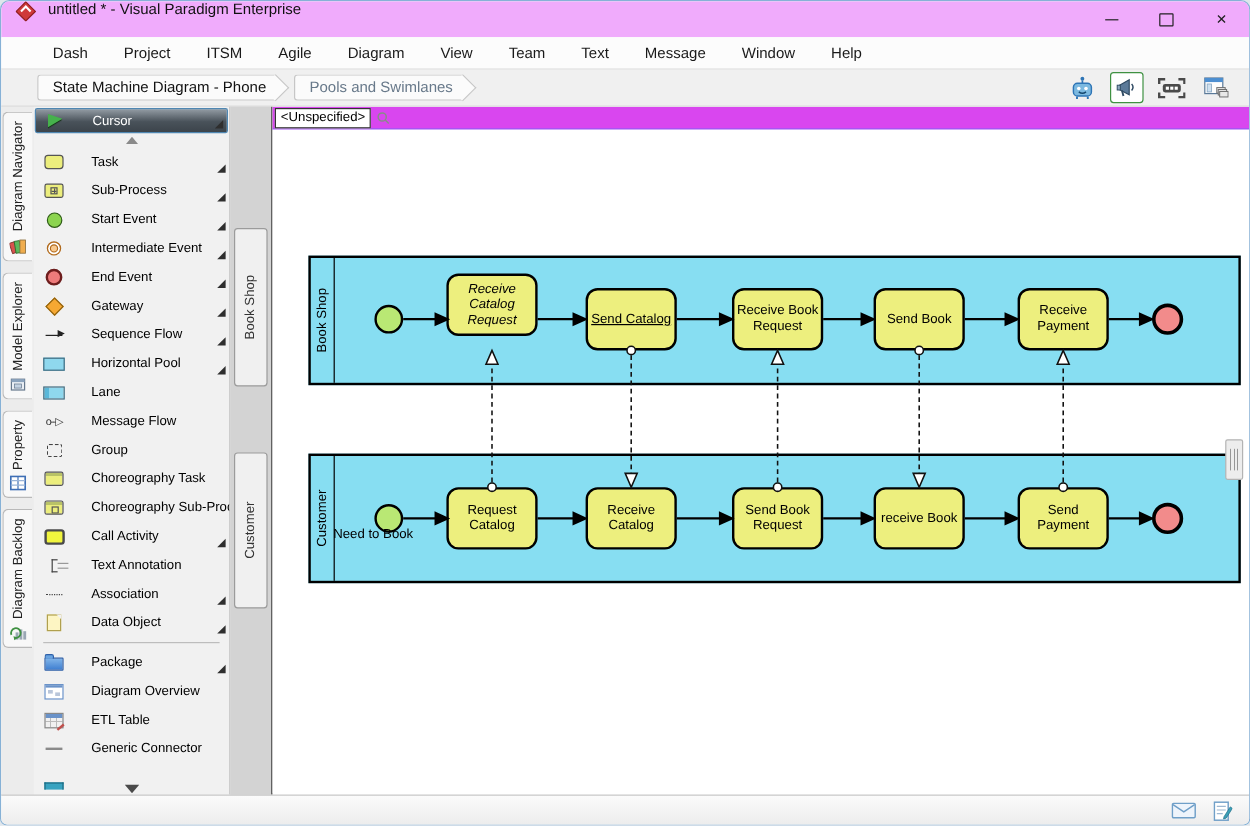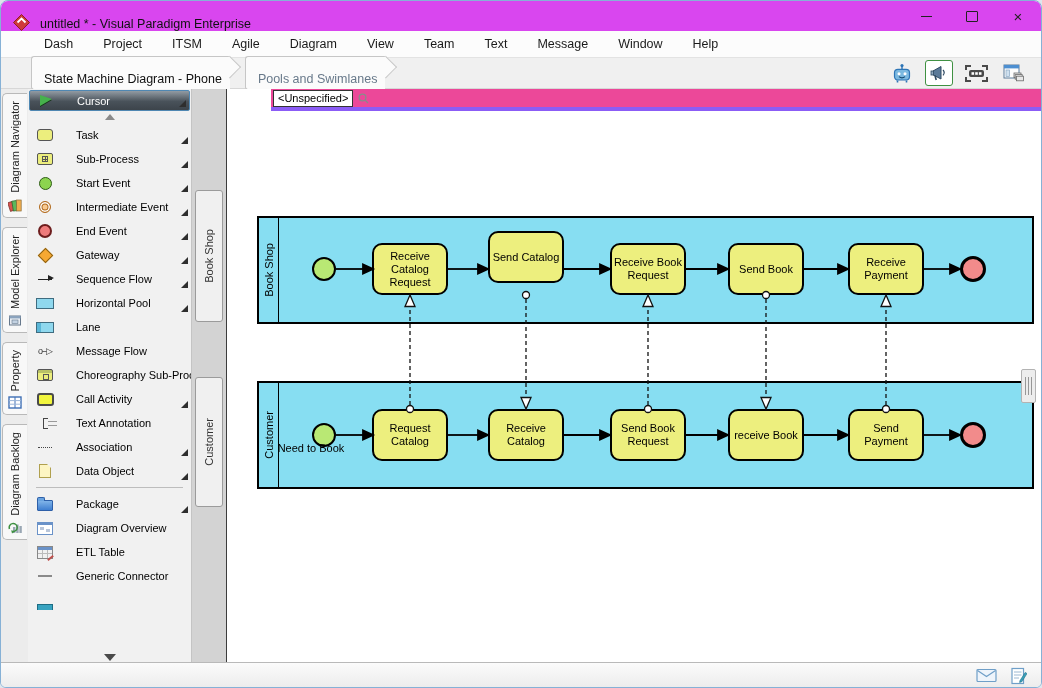--- a/index.html
+++ b/index.html
@@ -1,34 +1,34 @@
 <!DOCTYPE html>
 <html><head>
 <meta charset="utf-8">
 <style>
   html,body{margin:0;padding:0;background:#dfe6ec;font-family:"Liberation Sans",sans-serif;}
   .window{position:relative;width:1040px;height:686px;background:#fff;border:1px solid #86b1d6;
           border-radius:8px 8px 6px 6px;overflow:hidden;box-sizing:content-box;}
   
-  .titlebar{height:30px;display:flex;align-items:flex-end;background:#d946ef;}
+  .titlebar{height:30px;display:flex;align-items:flex-start;background:#f0abfc;}
   .logo{margin:0 10px 0 12px;display:flex;}
   .title-text{font-size:12.5px;color:#111;}
   .win-controls{margin-left:auto;display:flex;height:30px;}
   .win-btn{width:46px;height:30px;display:flex;align-items:center;justify-content:center;cursor:default;}
   .glyph-min{display:block;width:11px;border-top:1.2px solid #222;}
   .glyph-max{display:block;width:10px;height:9px;border:1.2px solid #222;border-radius:1px;}
   .glyph-close{font-size:15px;color:#222;line-height:1;}
   
   .menubar{height:26px;display:flex;align-items:center;background:#fcfcfc;padding-left:28px;}
   .menu-item{font-size:12.5px;color:#1a1a1a;padding:4px 15px;}
   
   .toolbar{height:30px;background:#f0f0f0;border-top:1px solid #e3e3e3;border-bottom:1px solid #d7d7d7;
            display:flex;align-items:center;padding-left:30px;}
   .bc-tab{position:relative;height:20px;line-height:20px;background:#fbfbfb;border:1px solid #c6c6c6;
-          border-right:none;padding:12px 8px 0 12px;margin-right:15px;font-size:12.5px;border-radius:3px 0 0 3px;}
+          border-right:none;padding:0 8px 0 12px;margin-right:15px;font-size:12.5px;border-radius:3px 0 0 3px;}
   .bc-tab::after{content:"";position:absolute;right:-8px;top:2.4px;width:14.5px;height:14.5px;
           transform:rotate(45deg);border-top:1px solid #c6c6c6;border-right:1px solid #c6c6c6;
           background:#fbfbfb;}
   .bc-tab span{position:relative;z-index:2;}
   .bc-tab.active span{color:#111;}
   .bc-tab.secondary span{color:#68798a;}
   .tb-icons{margin-left:auto;display:flex;align-items:center;gap:9px;padding-right:14px;}
   .tb-btn{width:26px;height:24px;display:flex;align-items:center;justify-content:center;border:1px solid transparent;border-radius:3px;}
   .tb-btn.selected{border:1px solid #3f9142;background:#fff;}
   
@@ -102,21 +102,21 @@
   .pic-etl::after{content:"";position:absolute;right:-2px;bottom:-1px;width:7px;height:2px;background:#c0504d;transform:rotate(-40deg);}
   .pic-generic{width:14px;border-top:2px solid #8a8a8a;}
   .pic-partial{width:14px;height:5px;background:#38a3c0;border:1px solid #1d6d84;border-bottom:none;margin-top:14px;}
   
   .lanestrip{position:relative;width:34px;background:#d3d3d3;}
   .lane-tab{position:absolute;left:3px;width:26px;background:#f0f0f0;border:1px solid #9b9b9b;border-radius:3px;
             display:flex;align-items:center;justify-content:center;}
   .lane-tab .vtext{font-size:11px;color:#333;}
   
   .canvas{position:relative;flex:1;background:#fff;border-left:1px solid #3c3c3c;overflow:hidden;}
-  .canvas-header{height:18px;display:flex;align-items:center;border-bottom:4px solid #8b5cf6;background:#ec4899;margin-left:44px;}
+  .canvas-header{height:18px;display:flex;align-items:center;border-bottom:1px solid #8b5cf6;background:#d946ef;}
   .zoom-box{margin-left:2px;border:1px solid #333;background:#fff;font-size:11px;color:#000;
             padding:0 4px;height:15px;line-height:15px;}
   .magnifier{margin-left:5px;}
   .canvas-body{position:relative;width:100%;height:calc(100% - 20px);background:#fff;}
   .pool{position:absolute;left:30px;width:777px;height:108px;background:#87def2;border:2px solid #000;
         box-sizing:border-box;display:flex;}
   .pool-band{width:19px;border-right:1px solid #000;display:flex;align-items:center;justify-content:center;}
   .pool-band .vtext{font-size:11px;color:#000;}
   .task{position:absolute;width:76px;height:52px;box-sizing:border-box;background:#edef7e;border:2px solid #000;
         border-radius:10px;display:flex;align-items:center;justify-content:center;text-align:center;
@@ -338,20 +338,32 @@
         <span class="pal-label">Lane</span>
       </div>
       <div class="pal-item">
         <span class="picbox">
             <span class="pic-msgflow">o--▷</span>
           </span>
         <span class="pal-label">Message Flow</span>
       </div>
       <div class="pal-item">
         <span class="picbox">
+            <span class="pic-group"></span>
+          </span>
+        <span class="pal-label">Group</span>
+      </div>
+      <div class="pal-item">
+        <span class="picbox">
+            <span class="pic-choreo"></span>
+          </span>
+        <span class="pal-label">Choreography Task</span>
+      </div>
+      <div class="pal-item">
+        <span class="picbox">
             <span class="pic-choreosub"></span>
           </span>
         <span class="pal-label">Choreography Sub-Process</span>
       </div>
       <div class="pal-item">
         <span class="picbox">
             <span class="pic-call"></span>
           </span>
         <span class="pal-label">Call Activity</span>
         <span class="corner"></span>
@@ -438,22 +450,22 @@
             <span class="vtext">Book Shop</span>
           </div>
         </div>
         <div class="pool" style="top:270px;">
           <div class="pool-band">
             <span class="vtext">Customer</span>
           </div>
         </div>
 
         <div class="ev-start" style="left:85px;top:146px;"></div>
-        <div class="task" style="left:145px;top:132px;">Receive Catalog Request</div>
-        <div class="task" style="left:261px;top:120px;">Send Catalog</div>
+        <div class="task" style="left:145px;top:120px;font-style:italic;">Receive Catalog Request</div>
+        <div class="task" style="left:261px;top:132px;text-decoration:underline;">Send Catalog</div>
         <div class="task" style="left:383px;top:132px;">Receive Book Request</div>
         <div class="task" style="left:501px;top:132px;">Send Book</div>
         <div class="task" style="left:621px;top:132px;text-align:center;">Receive Payment</div>
         <div class="ev-end" style="left:733px;top:145px;"></div>
 
         <div class="ev-start" style="left:85px;top:312px;"></div>
         <div class="start-label" style="left:44px;top:331px;width:80px;text-align:center;">Need to Book</div>
         <div class="task" style="left:145px;top:298px;">Request Catalog</div>
         <div class="task" style="left:261px;top:298px;">Receive Catalog</div>
         <div class="task" style="left:383px;top:298px;">Send Book Request</div>

